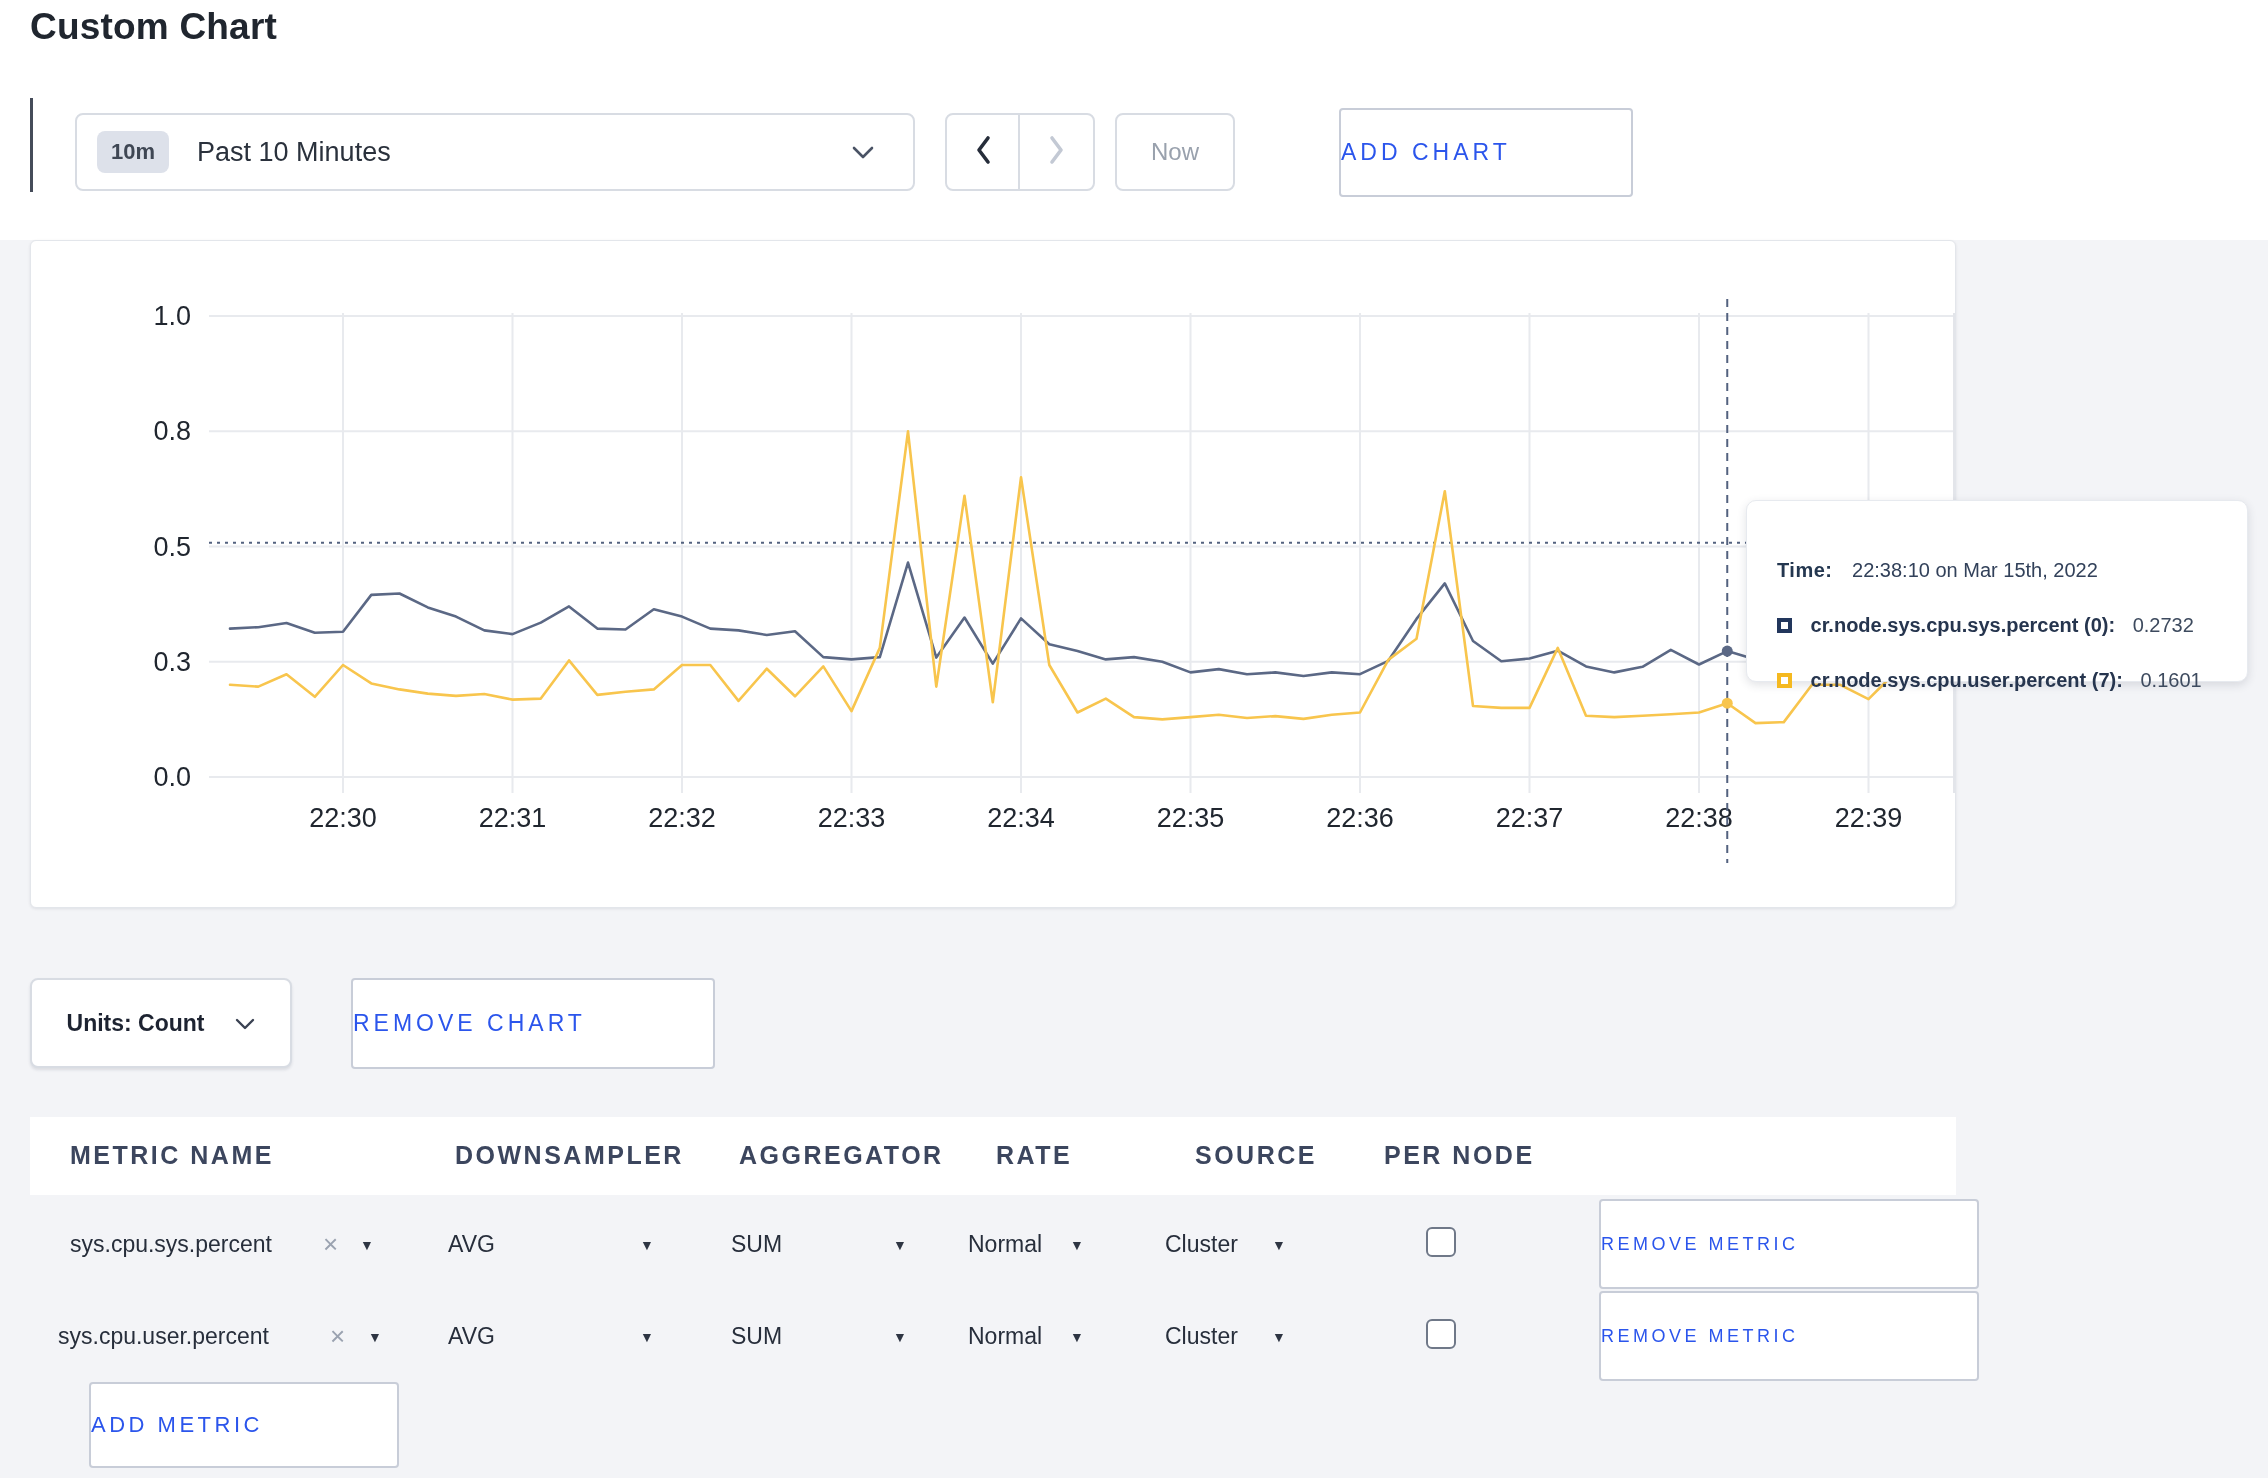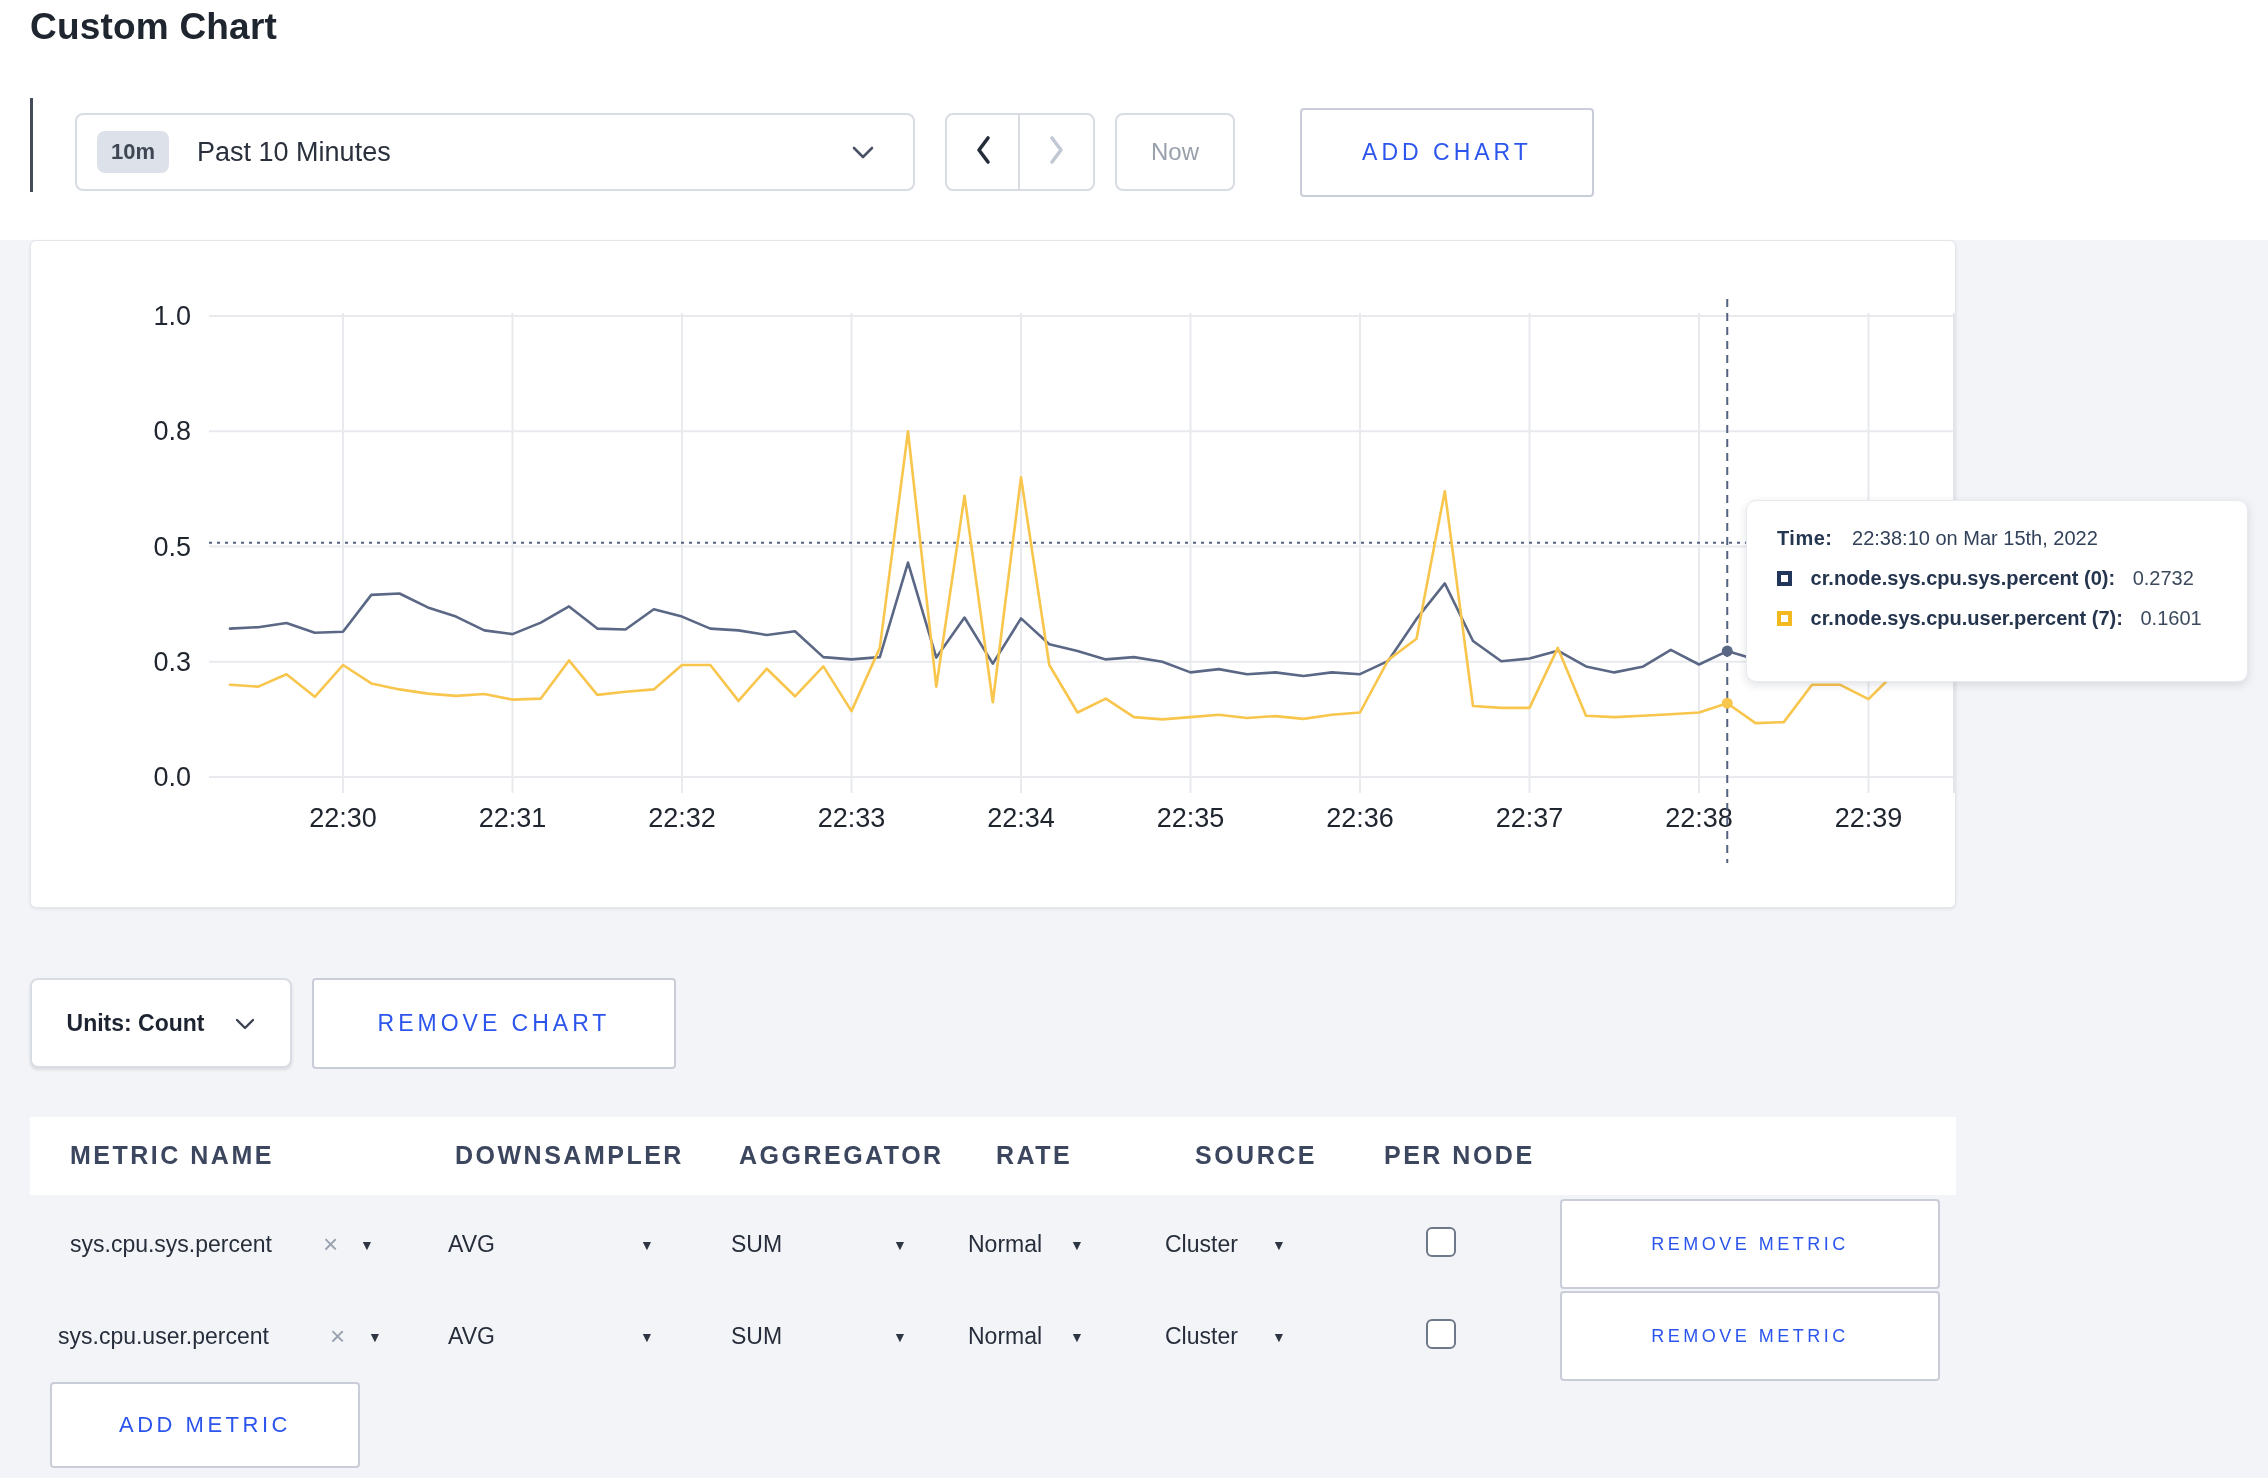--- a/index.html
+++ b/index.html
@@ -31,37 +31,37 @@
   }
   .pager-btn { width:50%; display:flex; align-items:center; justify-content:center; cursor:pointer; }
   .pager-btn.prev { border-right:2px solid #d8dce3; }
   .now-btn {
     left:1115px; top:113px; width:120px; height:78px; background:#fff;
     border:2px solid #d8dce3; border-radius:8px; display:flex; align-items:center; justify-content:center;
     font-size:24px; color:#99a1ad; cursor:pointer;
   }
   .blue-btn {
     background:#fff; border:2px solid #c8cdd8; border-radius:4px;
-    display:flex; align-items:center; justify-content:center;
-    color:#2b55ec; font-weight:400; cursor:pointer;
+    display:flex; align-items:center; justify-content:flex-start;
+    color:#2b55ec; font-weight:400; cursor:pointer;margin-left:39px;
   }
   .add-chart { left:1300px; top:108px; width:294px; height:89px; font-size:23px; letter-spacing:4px; }
   .chart-card {
     left:30px; top:240px; width:1926px; height:668px; background:#fff;
     border:1px solid #e3e6eb; border-radius:6px;
     box-shadow:0 1px 3px rgba(40,50,70,0.10);
   }
   .chart-card svg { position:absolute; left:0; top:0; }
   .tooltip {
     left:1746px; top:500px; width:502px; height:182px; background:#fff;
     border:1px solid #e7eaef; border-radius:10px;
     box-shadow:0 3px 10px rgba(40,50,70,0.14);
     padding:26px 26px 0 30px; font-size:20px; z-index:5;
   }
-  .tt-row { margin-bottom:17px; white-space:nowrap; }
+  .tt-row { margin-bottom:17px; white-space:nowrap;margin-top:32px; }
   .tt-time-label { font-weight:700; color:#243750; letter-spacing:0.5px; }
   .tt-time-value { margin-left:14px; color:#32415a; }
   .tt-swatch {
     display:inline-block; width:15px; height:15px; border:4px solid #22365c;
     margin-right:13px; vertical-align:-1px; background:#fff;
   }
   .tt-label { font-weight:700; color:#26354e; }
   .tt-value { margin-left:12px; color:#3d4a5e; }
   .units-box {
     left:30px; top:978px; width:262px; height:90px; background:#fff;

